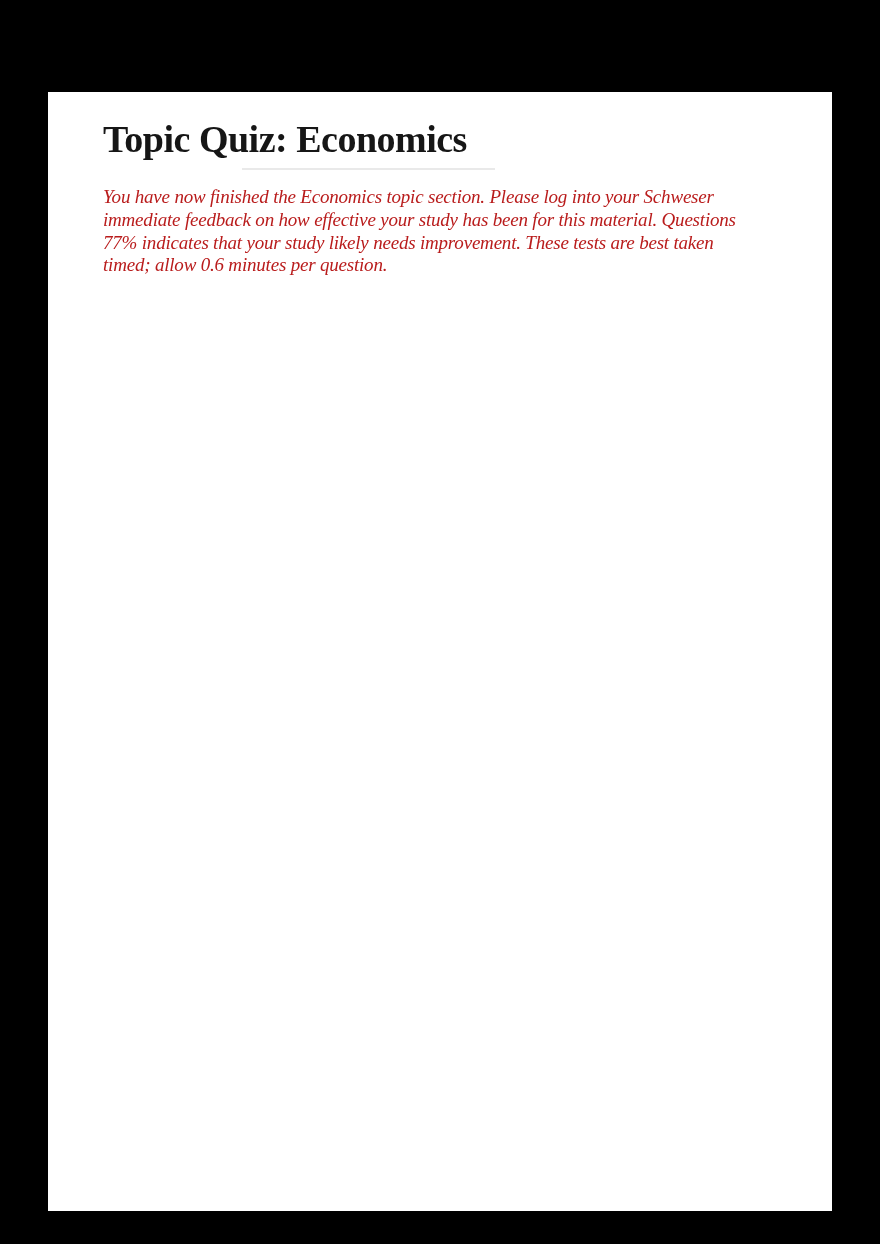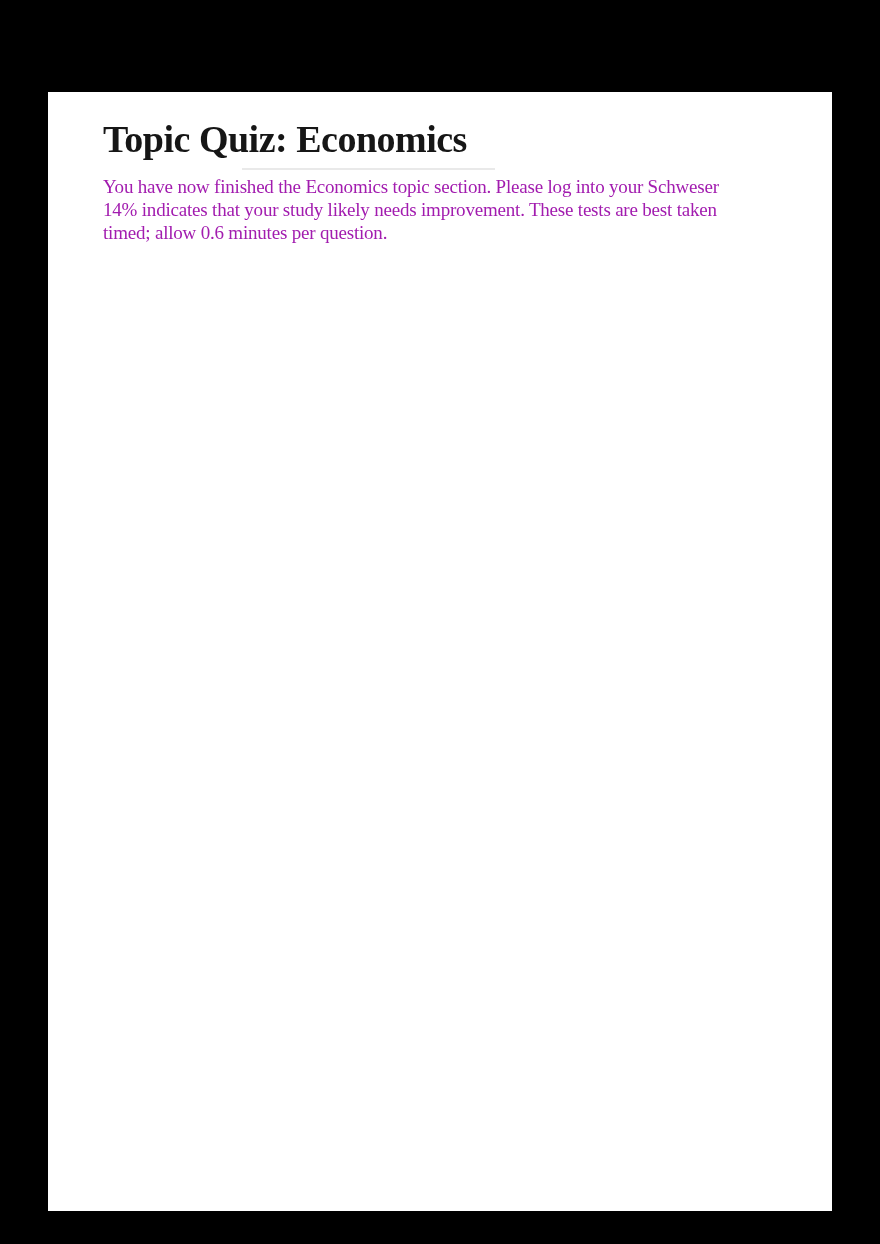--- a/index.html
+++ b/index.html
@@ -45,38 +45,40 @@
     position: absolute;
     left: 194px;
     top: 76px;
     width: 253px;
     height: 2px;
     background: #e9e9e9;
   }
   .doc-paragraph {
     position: absolute;
     left: 55px;
-    top: 84px;
+    top: 94px;
     width: 690px;
     font-family: "Liberation Serif", "DejaVu Serif", serif;
+    font-style: italic;
     font-size: 19px;
     line-height: 22.75px;
     letter-spacing: -0.2px;
-    color: #a21caf;
+    color: #b91c1c;
   }
   .doc-paragraph .line {
     white-space: nowrap;
   }
 </style>
 </head>
 <body>
 
 <div class="canvas">
   <div class="page">
     <h1 class="doc-title">Topic Quiz: Economics</h1>
     <div class="title-rule"></div>
     <div class="doc-paragraph">
         <div class="line">You have now finished the Economics topic section. Please log into your Schweser</div>
-        <div class="line">14% indicates that your study likely needs improvement. These tests are best taken</div>
+        <div class="line">immediate feedback on how effective your study has been for this material. Questions</div>
+        <div class="line">77% indicates that your study likely needs improvement. These tests are best taken</div>
         <div class="line">timed; allow 0.6 minutes per question.</div>
       </div>
   </div>
 </div>
 
 </body></html>

